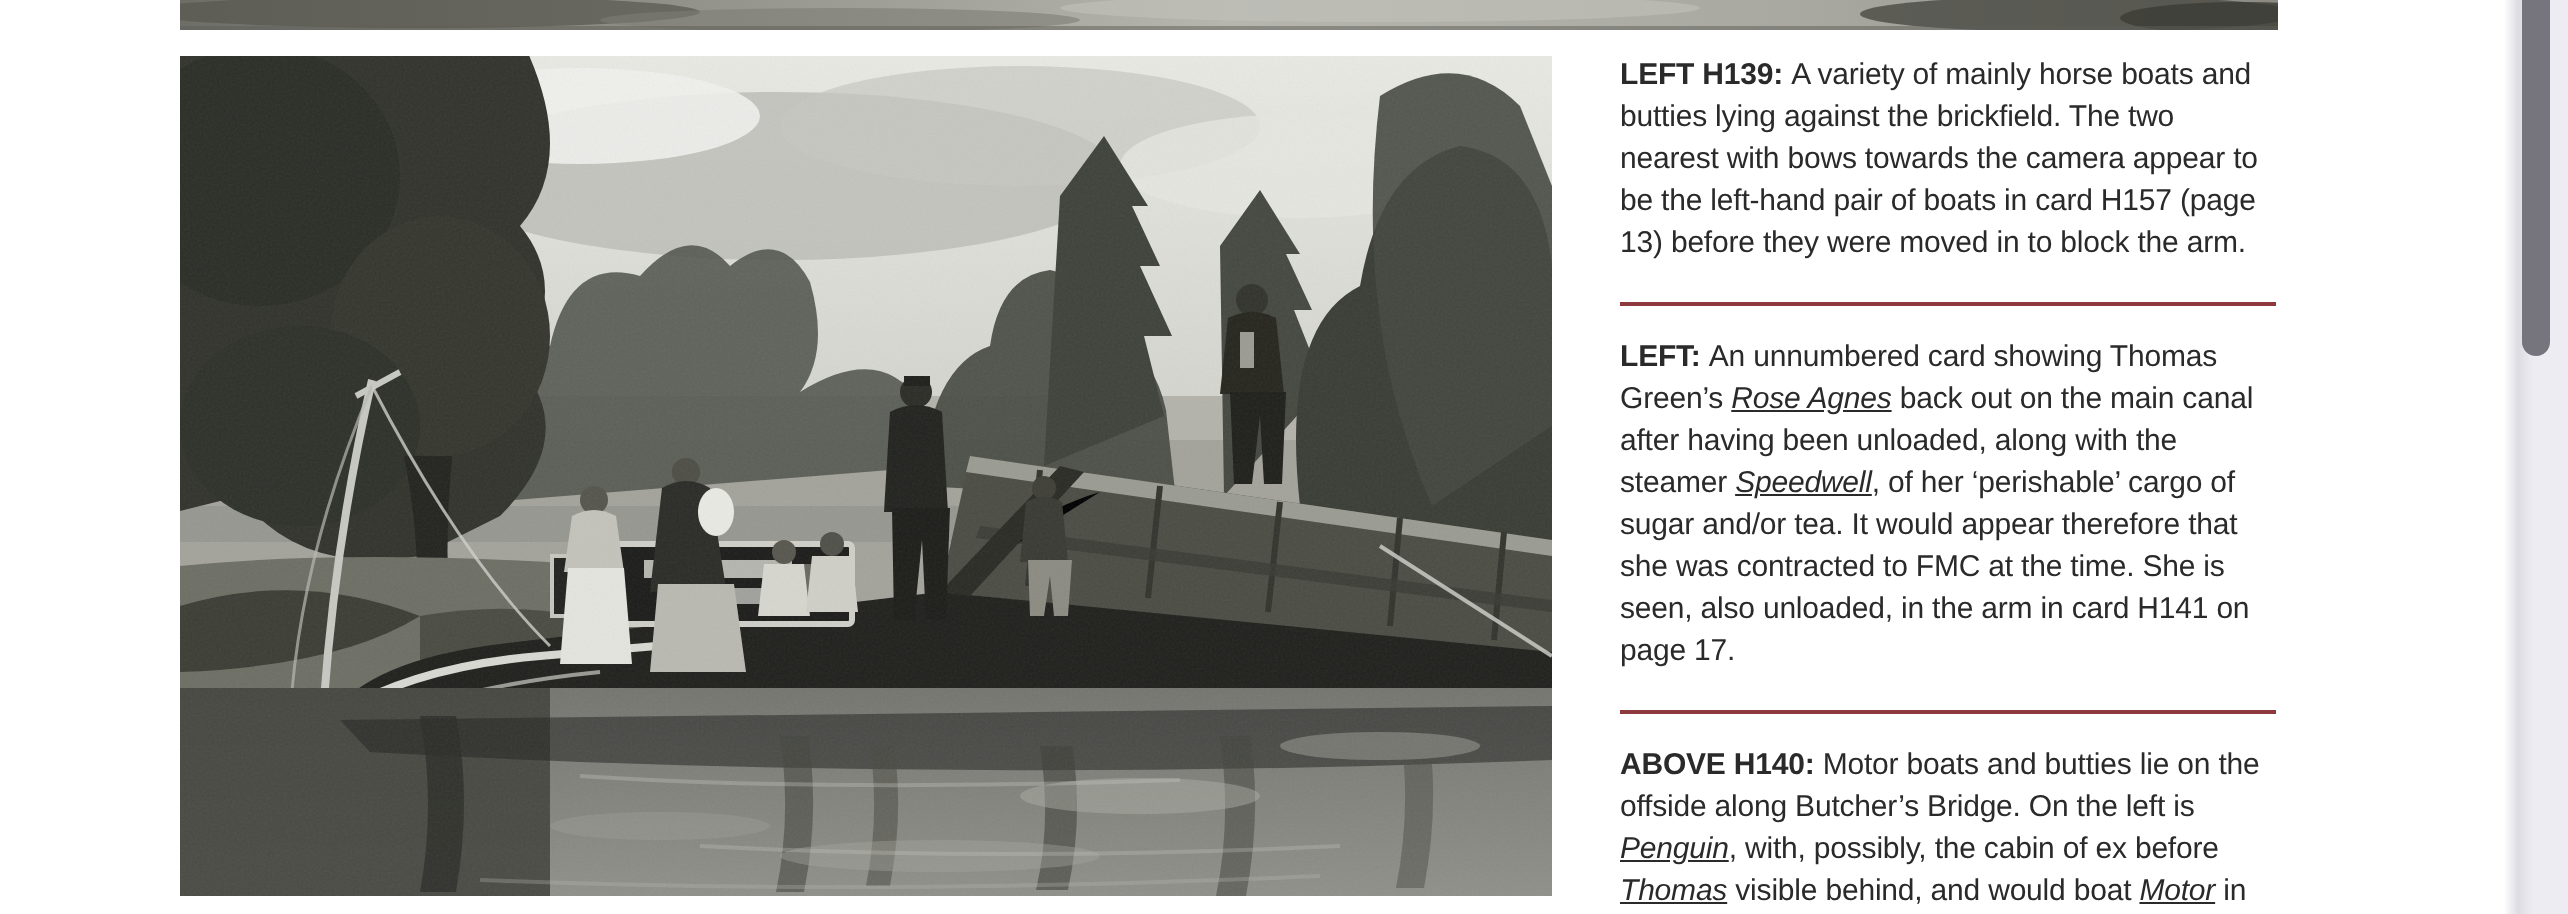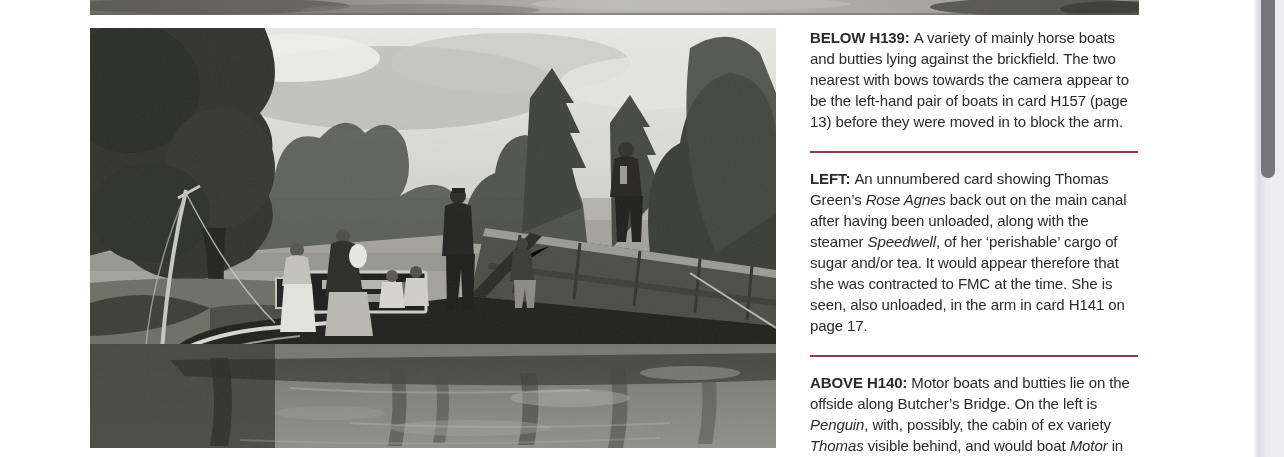--- a/index.html
+++ b/index.html
@@ -17,21 +17,21 @@
     position:absolute;left:90px;top:28px;width:686px;height:420px;overflow:hidden;
     background:#9a9a94;
   }
   
   .captions{
     position:absolute;left:810px;top:27px;width:330px;
     color:#2a2a2a;font-size:15px;line-height:21px;letter-spacing:-0.1px;
   }
   .captions p{margin:0;}
   .captions .lead{font-weight:bold;}
-  .captions .it{font-style:italic;}
+  .captions .it{font-style:italic;text-decoration:underline;}
   .divider{
     height:2px;border:0;margin:19px 0 15px 0;width:328px;
   }
   
   .scroll-track{
     position:absolute;right:0;top:0;width:32px;height:457px;
     background:linear-gradient(to right,#ffffff 0,#dddce3 22%,#edecf2 45%,#edecf2 100%);
   }
   .scroll-thumb{
     position:absolute;left:9px;top:0;width:14px;height:178px;
@@ -191,26 +191,26 @@
       <path d="M200,360 q120,8 300,2" stroke="#c6c7bf" stroke-width="2" opacity="0.35" fill="none"></path>
       <path d="M260,395 q150,8 320,0" stroke="#c6c7bf" stroke-width="2" opacity="0.3" fill="none"></path>
       <path d="M150,412 q200,8 420,-2" stroke="#b9bab2" stroke-width="2" opacity="0.3" fill="none"></path>
     </g>
 
     <rect width="686" height="420" filter="url(#grain)" opacity="0.08"></rect>
   </svg>
 </div>
 
 <div class="captions">
-  <p><span class="lead">BELOW H139: </span><span>A variety of mainly horse boats and butties lying against the brickfield. The two nearest with bows towards the camera appear to be the left-hand pair of boats in card H157 (page 13) before they were moved in to block the arm.</span></p>
+  <p><span class="lead">LEFT H139: </span><span>A variety of mainly horse boats and butties lying against the brickfield. The two nearest with bows towards the camera appear to be the left-hand pair of boats in card H157 (page 13) before they were moved in to block the arm.</span></p>
 
   <hr class="divider" style="background:#8e3a40;">
 
   <p><span class="lead">LEFT: </span><span>An unnumbered card showing Thomas Green’s </span><span class="it">Rose Agnes</span><span> back out on the main canal after having been unloaded, along with the steamer </span><span class="it">Speedwell</span><span>, of her ‘perishable’ cargo of sugar and/or tea. It would appear therefore that she was contracted to FMC at the time. She is seen, also unloaded, in the arm in card H141 on page 17.</span></p>
 
   <hr class="divider" style="background:#8e3a40;">
 
-  <p><span class="lead">ABOVE H140: </span><span>Motor boats and butties lie on the offside along Butcher’s Bridge. On the left is </span><span class="it">Penguin</span><span>, with, possibly, the cabin of ex variety </span><span class="it">Thomas</span><span> visible behind, and would boat </span><span class="it">Motor</span><span> in the mid distance.</span></p>
+  <p><span class="lead">ABOVE H140: </span><span>Motor boats and butties lie on the offside along Butcher’s Bridge. On the left is </span><span class="it">Penguin</span><span>, with, possibly, the cabin of ex before </span><span class="it">Thomas</span><span> visible behind, and would boat </span><span class="it">Motor</span><span> in the mid distance.</span></p>
 </div>
 
 <div class="scroll-track">
   <div class="scroll-thumb"></div>
 </div>
 
 </body></html>

